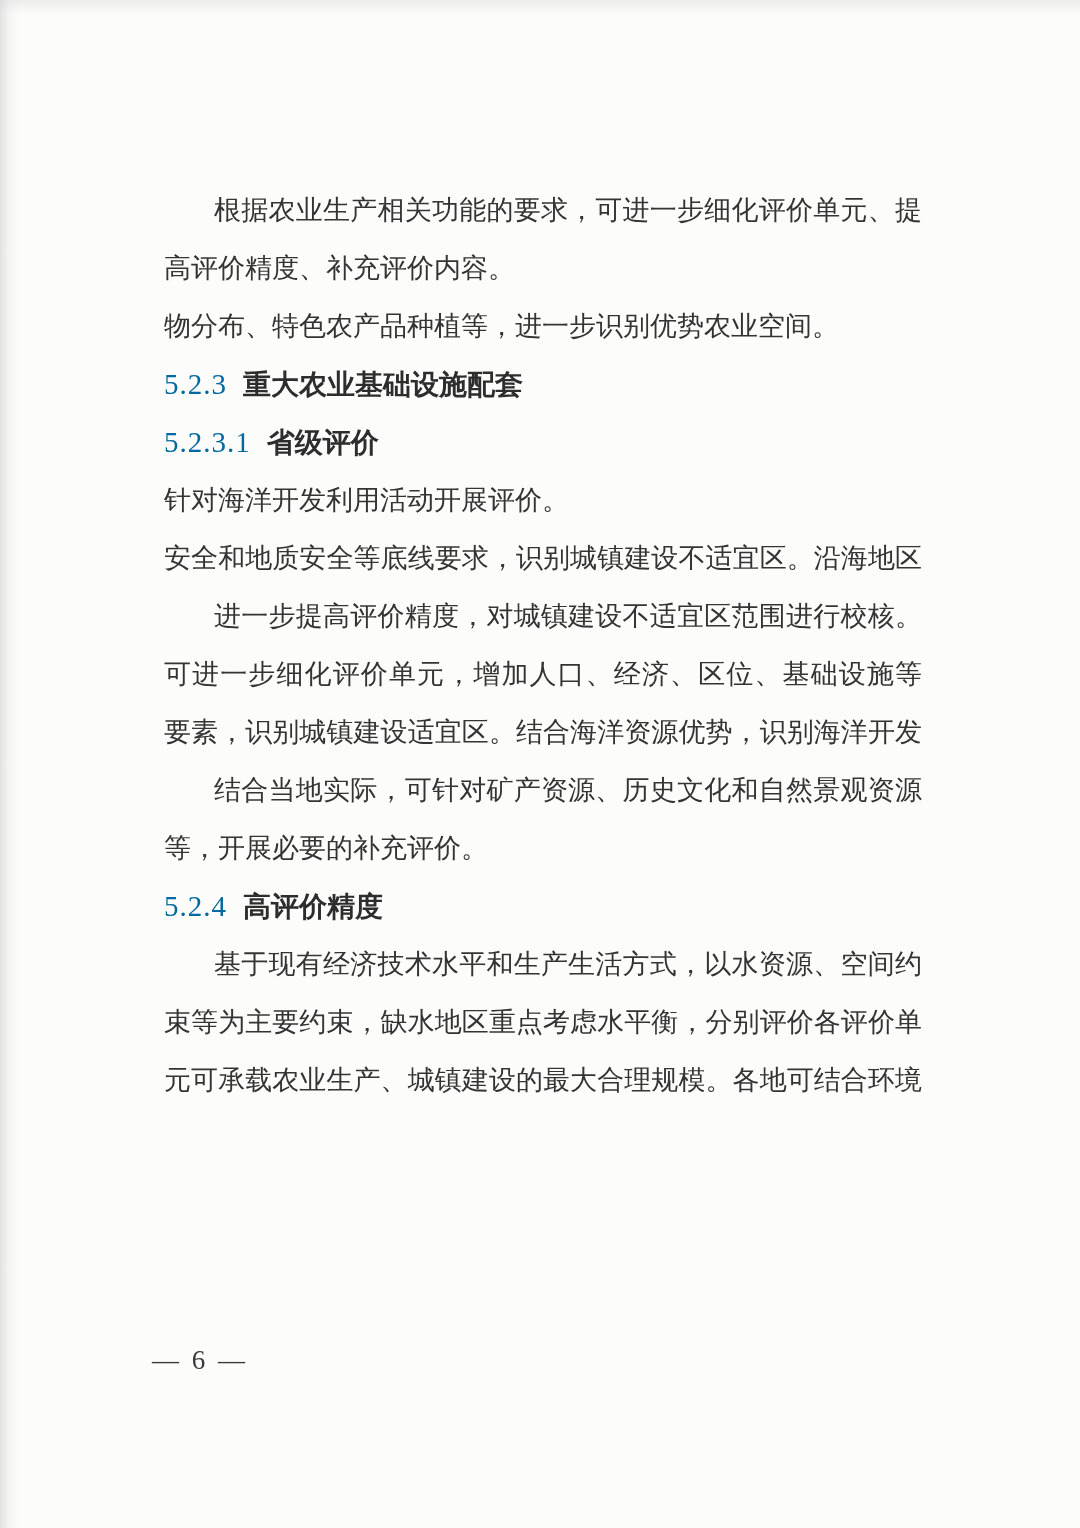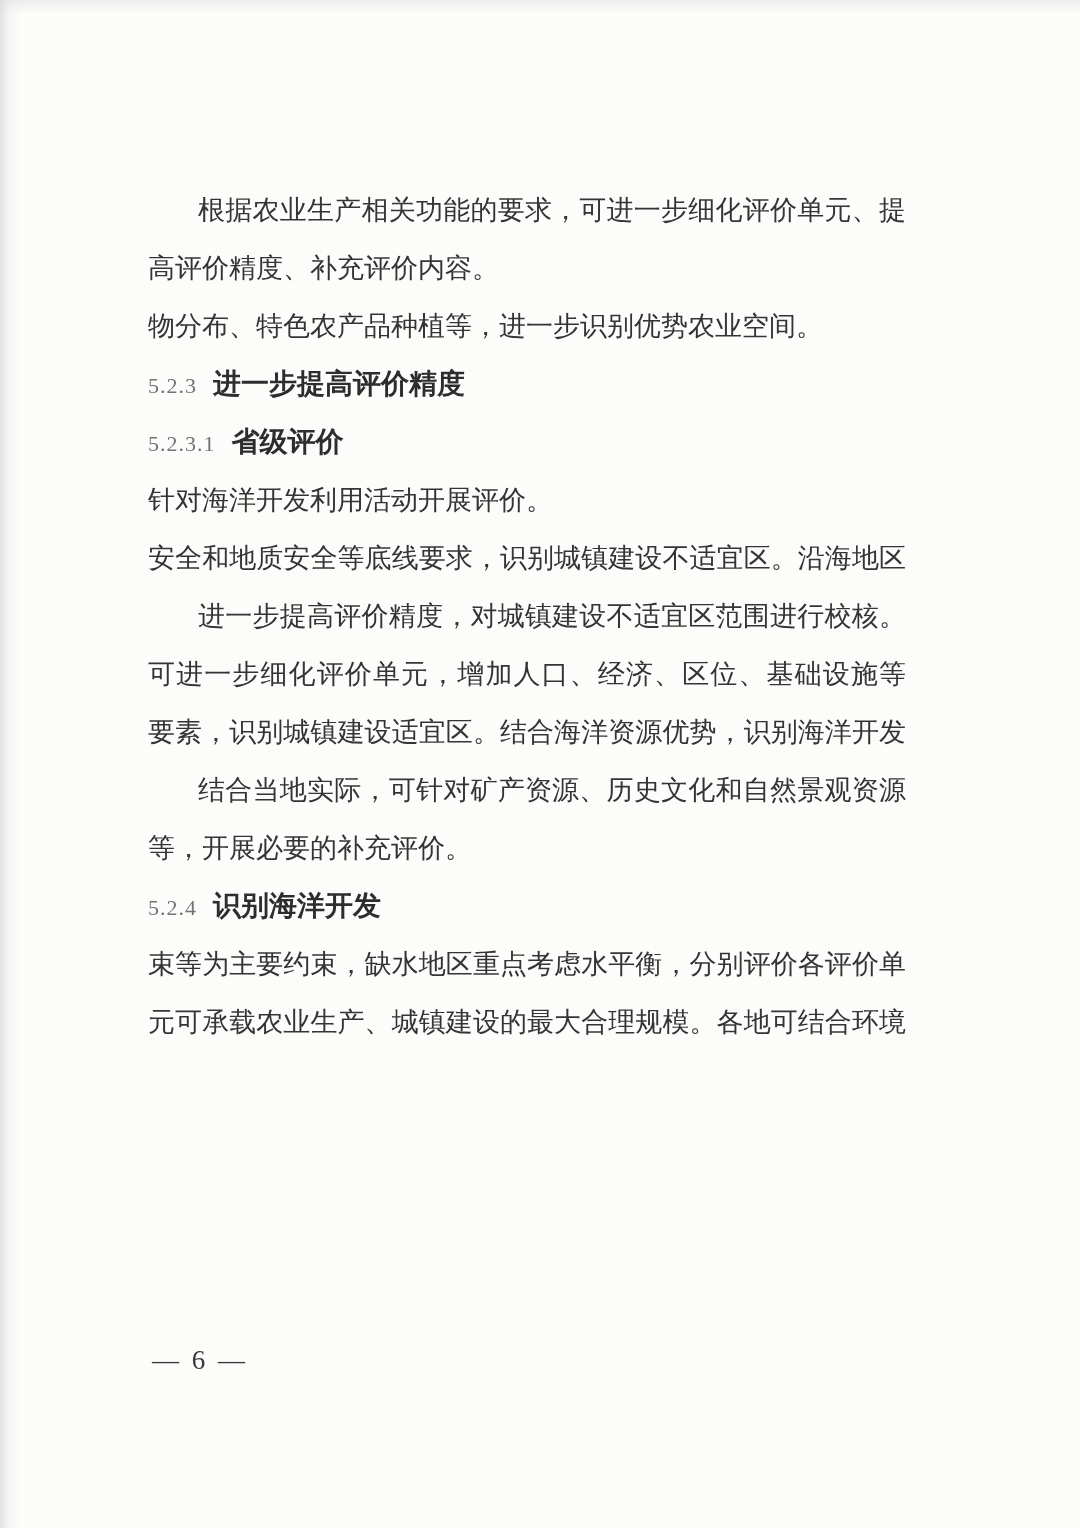--- a/index.html
+++ b/index.html
@@ -22,21 +22,21 @@
   .scan-edge-top {
     position: absolute;
     left: 0; top: 0;
     width: 100%; height: 14px;
     background: linear-gradient(to bottom,
       rgba(214,214,214,0.40),
       rgba(255,255,255,0) 100%);
   }
   .content {
     position: absolute;
-    left: 148px;
+    left: 164px;
     top: 181px;
     width: 758px;
   }
   .line {
     height: 58px;
     line-height: 58px;
     font-size: 27px;
     color: #343434;
     white-space: nowrap;
   }
@@ -50,24 +50,24 @@
   .line.indent { text-indent: 50px; }
   .line.heading {
     font-family: "Liberation Sans", "DejaVu Sans", sans-serif;
     font-weight: 700;
     font-size: 28px;
     color: #2d2d2d;
   }
   .h-num {
     font-family: "Liberation Serif", "DejaVu Serif", serif;
     font-weight: 400;
-    font-size: 22px;
+    font-size: 29px;
     letter-spacing: 1px;
     margin-right: 16px;
-    color: #737373;
+    color: #0369a1;
   }
   .footer {
     position: absolute;
     left: 152px;
     top: 1331px;
     height: 58px;
     line-height: 58px;
     font-size: 27px;
     letter-spacing: 3px;
     color: #3a3a3a;
@@ -77,27 +77,28 @@
 </head>
 <body>
 
 <div class="scan-edge-left"></div>
 <div class="scan-edge-top"></div>
 
 <main class="content">
     <div class="line body indent fill">根据农业生产相关功能的要求，可进一步细化评价单元、提</div>
     <div class="line body">高评价精度、补充评价内容。</div>
     <div class="line body">物分布、特色农产品种植等，进一步识别优势农业空间。</div>
-    <div class="line heading"><span class="h-num">5.2.3</span><span class="h-label">进一步提高评价精度</span></div>
+    <div class="line heading"><span class="h-num">5.2.3</span><span class="h-label">重大农业基础设施配套</span></div>
     <div class="line heading"><span class="h-num">5.2.3.1</span><span class="h-label">省级评价</span></div>
     <div class="line body">针对海洋开发利用活动开展评价。</div>
     <div class="line body fill">安全和地质安全等底线要求，识别城镇建设不适宜区。沿海地区</div>
     <div class="line body indent fill">进一步提高评价精度，对城镇建设不适宜区范围进行校核。</div>
     <div class="line body fill">可进一步细化评价单元，增加人口、经济、区位、基础设施等</div>
     <div class="line body fill">要素，识别城镇建设适宜区。结合海洋资源优势，识别海洋开发</div>
     <div class="line body indent fill">结合当地实际，可针对矿产资源、历史文化和自然景观资源</div>
     <div class="line body">等，开展必要的补充评价。</div>
-    <div class="line heading"><span class="h-num">5.2.4</span><span class="h-label">识别海洋开发</span></div>
+    <div class="line heading"><span class="h-num">5.2.4</span><span class="h-label">高评价精度</span></div>
+    <div class="line body indent fill">基于现有经济技术水平和生产生活方式，以水资源、空间约</div>
     <div class="line body fill">束等为主要约束，缺水地区重点考虑水平衡，分别评价各评价单</div>
     <div class="line body fill">元可承载农业生产、城镇建设的最大合理规模。各地可结合环境</div>
   </main>
 
 <div class="footer">— 6 —</div>
 
 </body></html>

